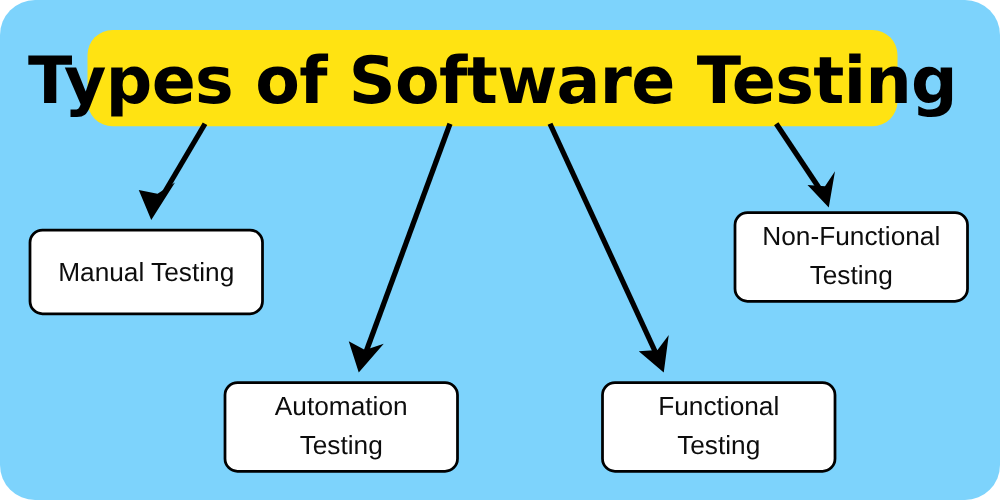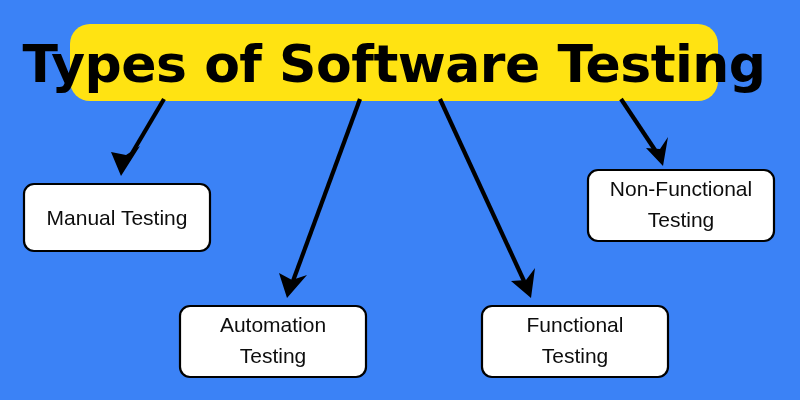--- a/index.html
+++ b/index.html
@@ -55,21 +55,21 @@
     fill: none;
   }
   .arrow-head {
     fill: #000000;
     stroke: none;
   }
 </style>
 </head>
 <body>
 
-<div id="diagram-root" style="background: #3b82f6;">
+<div id="diagram-root" style="background: #7dd3fc; border-radius: 28px;">
 
   <svg id="diagram-canvas" viewBox="0 0 800 400" xmlns="http://www.w3.org/2000/svg">
 
     <g>
       <rect class="title-box" x="70" y="24" width="648" height="77" rx="20" ry="20" fill="#FFE312"></rect>
       <text class="title-text" x="394" y="82" text-anchor="middle" fill="#000000">Types of Software Testing</text>
     </g>
 
     <g>
       <line class="connector" x1="164" y1="99" x2="128" y2="160"></line>

